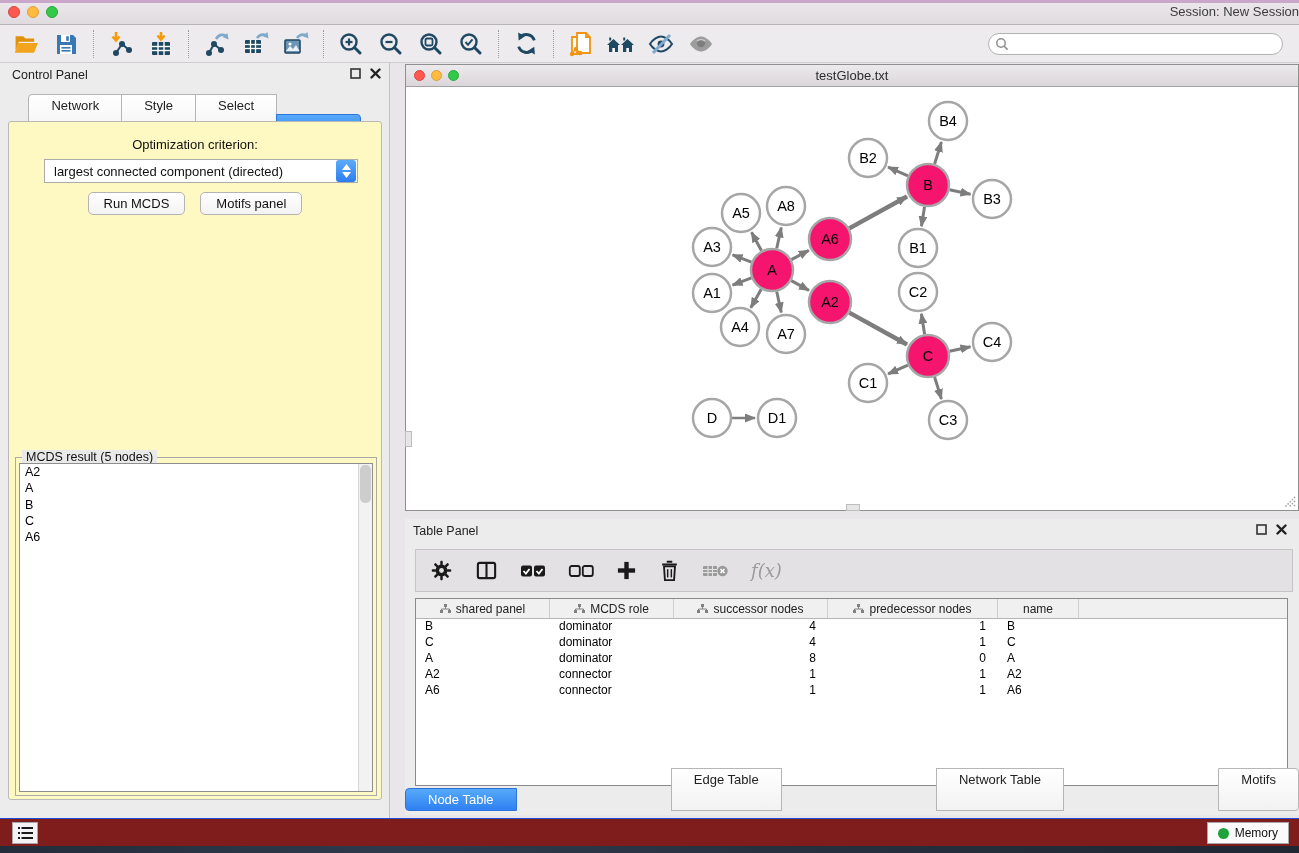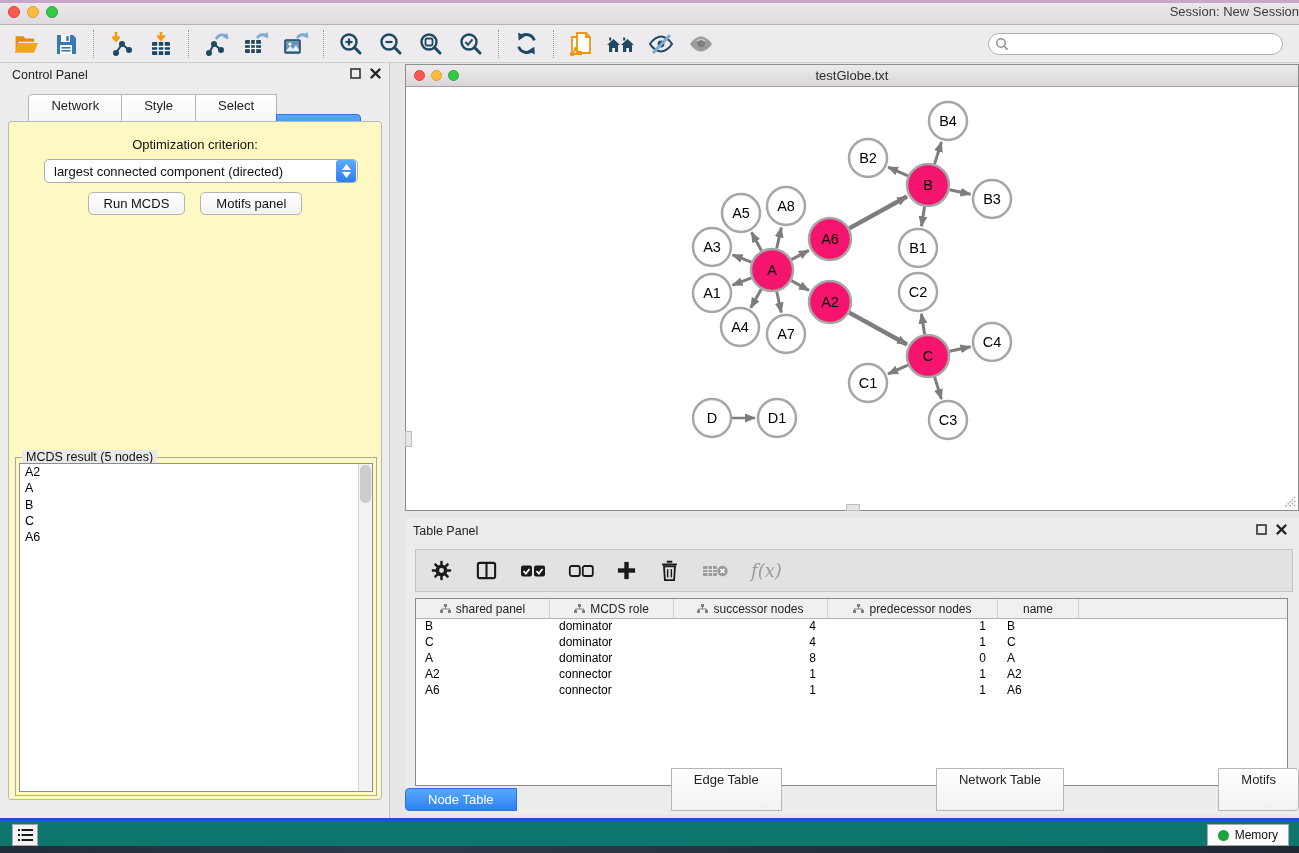--- a/index.html
+++ b/index.html
@@ -40,21 +40,21 @@
   .tabs-row { position:absolute; left:0; top:31px; width:100%; display:flex; justify-content:center; }
   .seg-tab { padding:3px 22px; font-size:13px; background:linear-gradient(#ffffff,#f2f2f2);
     border:1px solid #b5b5b5; margin-left:-1px; color:#222; cursor:default; }
   .seg-tab:first-child { border-radius:4px 0 0 4px; margin-left:0; }
   .seg-tab:last-child { border-radius:0 4px 4px 0; }
   .seg-tab.active { background:linear-gradient(#57aaf9,#2e80f2); border-color:#2e74d8; color:#fff;margin-top:20px; }
   .cp-box { position:absolute; left:8px; top:58px; width:374px; height:679px;
     background:#fef9c3; border:1px solid #b9b9b9; border-radius:3px; }
   .opt-label { position:absolute; left:0; width:100%; top:15px; text-align:center; font-size:13px; color:#111; }
   .cp-select { position:absolute; left:35px; top:37px; width:314px; height:24px; background:#fff;
-    border:1px solid #ababab; border-radius:5px; display:flex; align-items:center;gap:9px; }
+    border:1px solid #ababab; border-radius:0; display:flex; align-items:center;gap:9px; }
   .cp-select .val { flex:1; font-size:13px; padding-left:9px; color:#111; white-space:nowrap; }
   .cp-select .stepper { width:20px; height:22px; border-radius:3px;
     background:linear-gradient(#5cabfa,#2d7df0); margin-right:1px;
     display:flex; flex-direction:column; align-items:center; justify-content:center; gap:2px; }
   .btn-row { position:absolute; left:0; top:70px; width:100%; display:flex; justify-content:center; gap:15px; }
   .mac-btn { background:linear-gradient(#ffffff,#f3f3f3); border:1px solid #b3b3b3; border-radius:5px;
     font-size:13px; padding:3px 15px; color:#111; }
   .mcds-fieldset { position:absolute; left:6px; top:335px; width:362px; height:339px;
     border:1px solid #a9a9a9; }
   .mcds-legend { position:absolute; left:6px; top:-8px; background:#e9e9e9; padding:0 4px; font-size:12.5px; color:#111; }
@@ -94,21 +94,21 @@
   .th { position:relative; display:flex; align-items:center; justify-content:center; gap:5px;
     font-size:12px; color:#222; border-right:1px solid #cfcfcf; }
   .th .lbl { pointer-events:none; }
   .tr { display:flex; height:16px; }
   .td { font-size:12px; color:#000; padding-left:9px; white-space:nowrap; overflow:hidden; }
   .td.num { text-align:right; padding-right:12px; padding-left:0; }
   .tp-tabs { position:absolute; left:0; bottom:4px; width:100%; display:flex; justify-content:space-between; }
 
   
   .status-bar { position:absolute; left:0; top:818px; width:100%; height:28px;
-    background:#0f766e; border-top:3px solid #1d4ed8; }
+    background:#7f1d1d; border-top:1px solid #1d4ed8; }
   .list-btn { position:absolute; left:12px; top:3px; width:26px; height:22px; background:#f4f2f4;
     border:1px solid #a8a8a8; display:flex; align-items:center; justify-content:center; }
   .memory-btn { position:absolute; right:10px; top:3px; height:22px; background:#fbfbfb;
     border:1px solid #a8a8a8; display:flex; align-items:center; gap:6px; padding:0 10px; font-size:12px; color:#111; }
   .mem-dot { width:11px; height:11px; border-radius:50%; background:#1ea33c; }
   .desktop-strip { position:absolute; left:0; top:846px; width:100%; height:7px;
     background:linear-gradient(90deg,#232c3a,#2e3a4c 30%,#27303f 60%,#1f2733); }
 
   svg { display:block; }
 </style>

